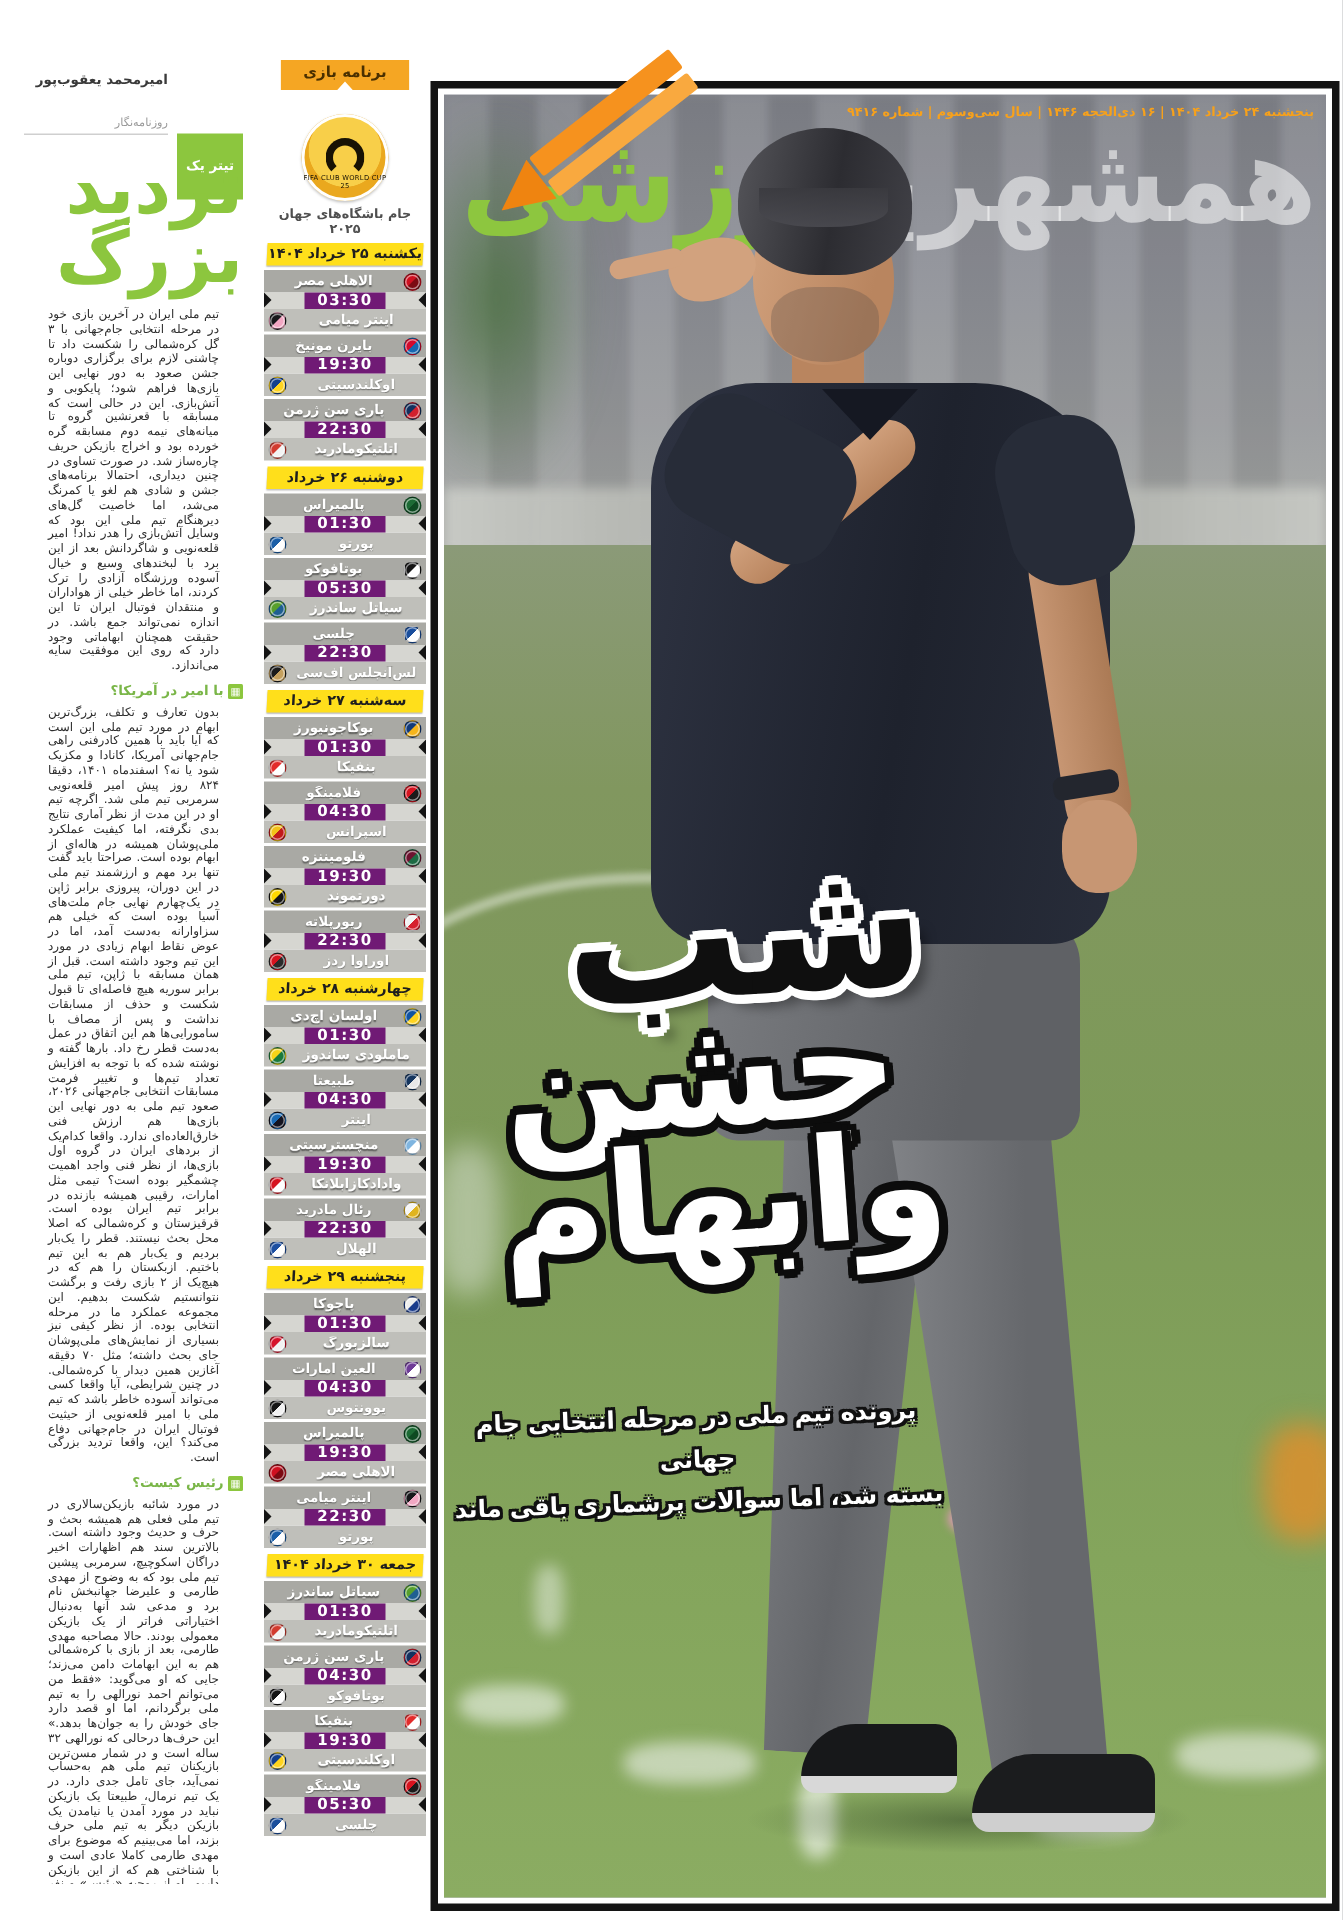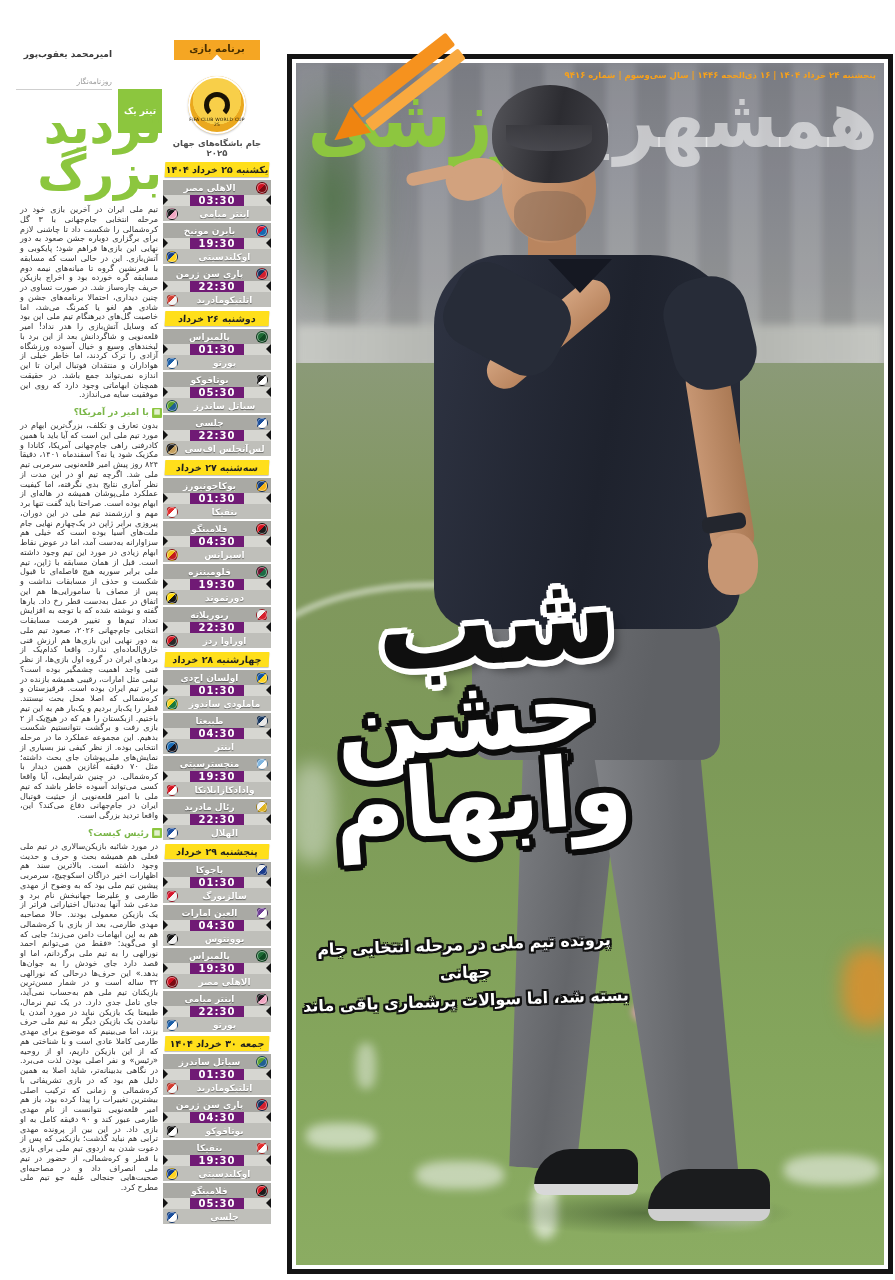--- a/index.html
+++ b/index.html
@@ -11,27 +11,27 @@
   
   .opinion{position:absolute;left:16px;top:46px;width:146px;height:1210px;overflow:hidden;}
   .byline-row{display:flex;direction:ltr;align-items:stretch;gap:6px;height:44px;}
   .byline-text{flex:1;border-bottom:1px solid #cfcfcf;display:flex;flex-direction:column;justify-content:center;text-align:right;direction:rtl;}
   .author{font-size:9px;font-weight:bold;color:#3a3a3a;}
   .role{font-size:7.5px;color:#9a9a9a;margin-top:18px;}
   .kicker-box{width:44px;height:44px;background:#8cc63e;color:#fff;font-size:9px;font-weight:bold;
               display:flex;align-items:center;justify-content:center;margin-top:43px;}
   .op-title{margin:14px 0 10px;color:#8cc63e;font-weight:bold;font-size:48px;line-height:.95;text-align:right;letter-spacing:-1px;}
   .op-body{font-size:8px;line-height:1.22;color:#2e2e2e;text-align:justify;}
-  .op-body p{margin:0 4px 6px;}
+  .op-body p{margin:0 16px 6px;}
   .op-sec-head{display:flex;align-items:center;gap:3px;color:#7ab648;font-weight:bold;font-size:9px;margin:7px 0 3px;}
   .sec-icon{display:inline-flex;width:10px;height:10px;background:#8cc63e;color:#fff;font-size:7px;
             align-items:center;justify-content:center;border-radius:1px;}
 
   
-  .sched{position:absolute;left:163px;top:40px;width:108px;}
+  .sched{position:absolute;left:176px;top:40px;width:108px;}
   .ribbon{width:86px;margin:0 auto 4px;background:#f5a623;color:#4a3000;font-size:10px;font-weight:bold;
           text-align:center;padding:3px 0 6px;
           clip-path:polygon(0 0,100% 0,100% 100%,56% 100%,50% 72%,44% 100%,0 100%);}
   .cwc{position:relative;width:58px;height:58px;margin:16px auto 4px;border-radius:50%;
        background:radial-gradient(circle at 50% 42%,#f8cf49 0 54%,#eaa81e 55% 100%);
        display:flex;align-items:center;justify-content:center;box-shadow:0 0 0 2px #fff inset,0 1px 2px rgba(0,0,0,.25);}
   .cwc-arc{width:26px;height:26px;border:5px solid #181204;border-radius:50%;border-bottom-color:transparent;transform:rotate(0deg);}
   .cwc-txt{position:absolute;bottom:7px;left:0;width:100%;text-align:center;font-size:4.5px;color:#181204;letter-spacing:.2px;}
   .cwc-caption{font-size:8.5px;font-weight:bold;color:#4f4f4f;text-align:center;margin-bottom:2px;}
   .day-banner{height:15px;line-height:15px;background:#ffdf1b;color:#1e1e1e;font-weight:bold;font-size:9.5px;

